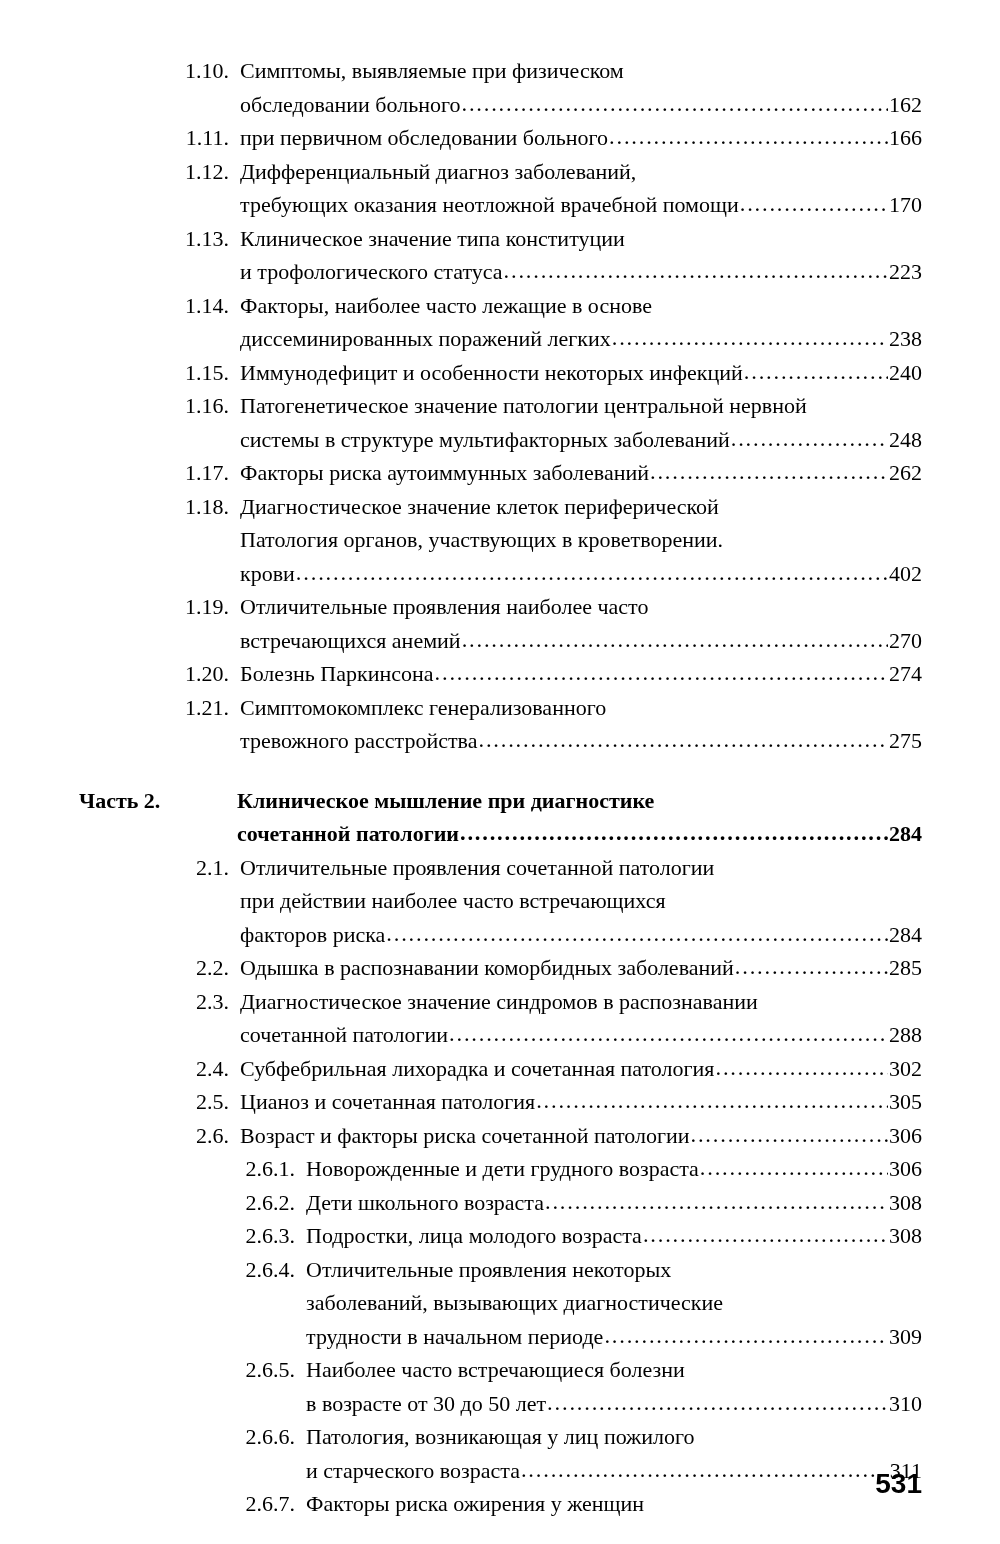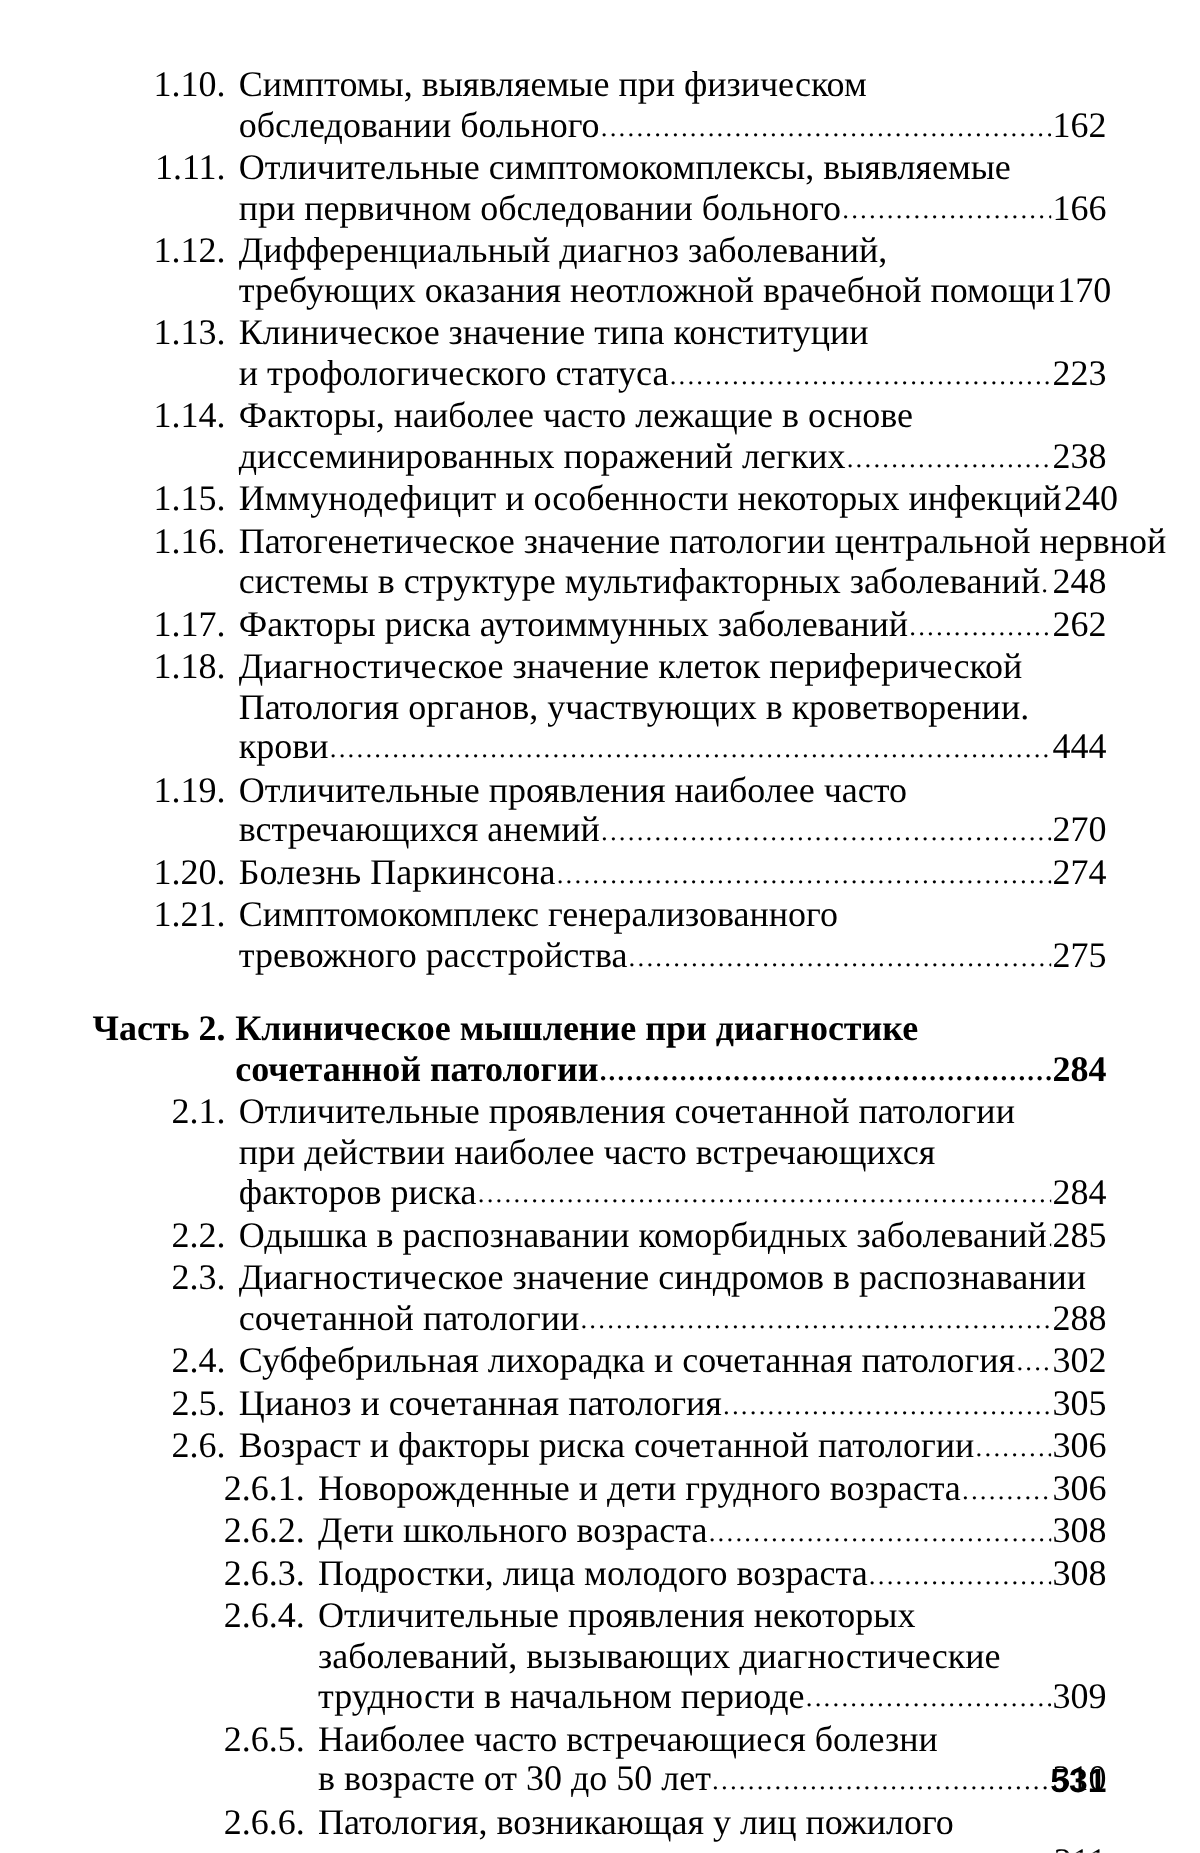--- a/index.html
+++ b/index.html
@@ -21,37 +21,38 @@
     box-sizing: border-box;
     padding: 54px 78px 0 38px;
     position: relative;
   }
   .toc {
     width: 100%;
   }
   .entry {
     display: flex;
     align-items: flex-start;
-    font-size: 30px;
+    font-size: 22px;
     line-height: 33.5px;
     margin-bottom: 0px;
+    margin-left: 41px;
   }
   .entry .num {
     flex: 0 0 auto;
     text-align: right;
     white-space: nowrap;
     padding-right: 11px;
   }
   .entry .body {
     flex: 1 1 auto;
     min-width: 0;
   }
   
   .lvl1 .num { width: 150px; }
-  .lvl-part .num { width: 150px; text-align: right; font-weight: bold; padding-right: 8px;}
+  .lvl-part .num { width: 150px; text-align: left; font-weight: bold; padding-right: 8px;}
   .lvl2 .num { width: 150px; }
   .lvl3 .num { width: 216px; }
   .line {
     display: flex;
     align-items: baseline;
     width: 100%;
   }
   .line .txt {
     white-space: pre;
     text-align: center;
@@ -108,24 +109,20 @@
             <span class="txt">обследовании больного</span>
             <span class="dots"></span>
             <span class="pg">162</span>
           </div>
         </div>
       </div>
       <div class="entry lvl1">
         <div class="num">1.11.</div>
         <div class="body">
           <div class="line">
-            <span class="txt">Отличительные симптомокомплексы, выявляемые</span>
-            <span class="nodots"></span>
-          </div>
-          <div class="line">
             <span class="txt">при первичном обследовании больного</span>
             <span class="dots"></span>
             <span class="pg">166</span>
           </div>
         </div>
       </div>
       <div class="entry lvl1">
         <div class="num">1.12.</div>
         <div class="body">
           <div class="line">
@@ -208,21 +205,21 @@
             <span class="txt">Диагностическое значение клеток периферической</span>
             <span class="nodots"></span>
           </div>
           <div class="line">
             <span class="txt">Патология органов, участвующих в кроветворении.</span>
             <span class="nodots"></span>
           </div>
           <div class="line">
             <span class="txt">крови</span>
             <span class="dots"></span>
-            <span class="pg">444</span>
+            <span class="pg">402</span>
           </div>
         </div>
       </div>
       <div class="entry lvl1">
         <div class="num">1.19.</div>
         <div class="body">
           <div class="line">
             <span class="txt">Отличительные проявления наиболее часто</span>
             <span class="nodots"></span>
           </div>

